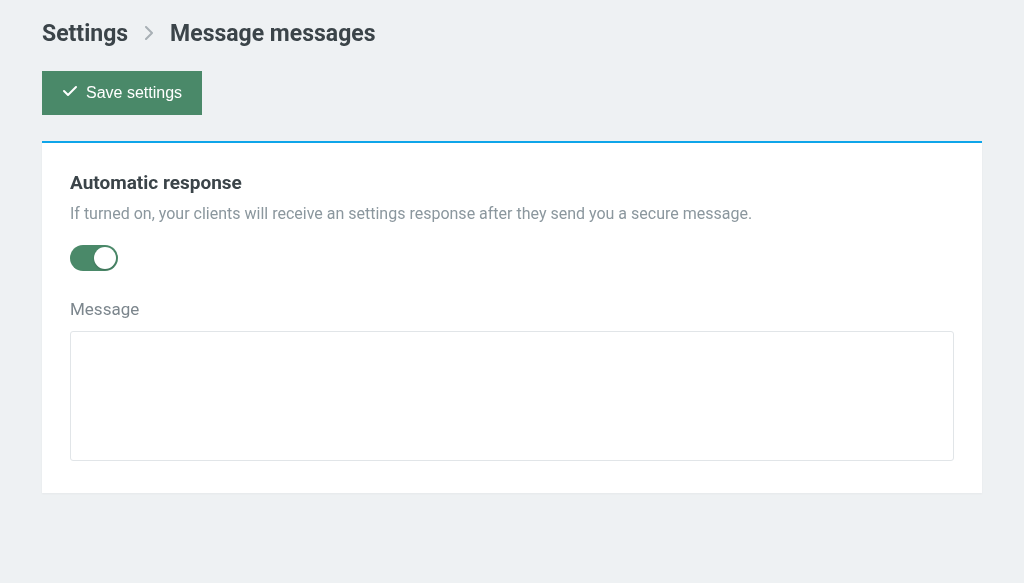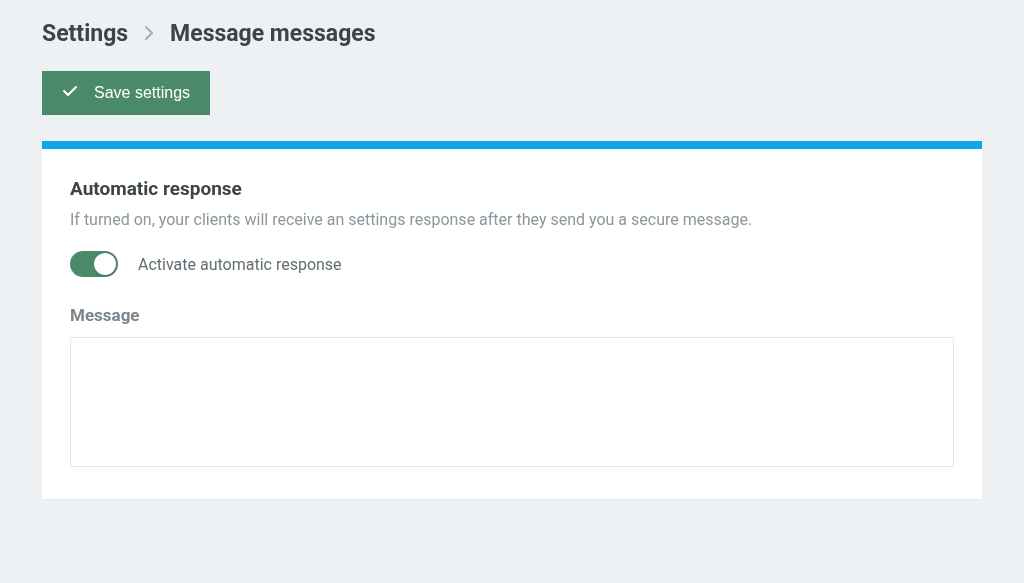--- a/index.html
+++ b/index.html
@@ -25,36 +25,36 @@
       font-weight: 700;
       color: #3b4449;
     }
     .breadcrumb-separator {
       color: #a8b0b5;
       font-size: 18px;
     }
     .save-button {
       display: inline-flex;
       align-items: center;
-      gap: 16px;
+      gap: 8px;
       background-color: #4a8969;
       color: #ffffff;
       border: none;
       padding: 12px 20px;
       font-size: 16px;
       cursor: pointer;
       margin-bottom: 26px;
     }
     .save-button svg {
       width: 16px;
       height: 16px;
     }
     .card {
       background-color: #ffffff;
-      border-top: 8px solid #0ea5e9;
+      border-top: 2px solid #0ea5e9;
       padding: 28px;
       box-shadow: 0 1px 2px rgba(0,0,0,0.04);
     }
     .card-title {
       font-size: 19px;
       font-weight: 700;
       color: #3b4449;
       margin-bottom: 10px;
     }
     .card-description {
@@ -86,21 +86,21 @@
       background-color: #ffffff;
       border-radius: 50%;
       box-shadow: 0 1px 2px rgba(0,0,0,0.2);
     }
     .toggle-label {
       font-size: 16px;
       color: #616c73;
     }
     .field-label {
       font-size: 17px;
-      font-weight: 700;
+      font-weight: 400;
       color: #7c868d;
       margin-bottom: 12px;
     }
     .message-textarea {
       width: 100%;
       height: 130px;
       border: 1px solid #e1e5e8;
       border-radius: 3px;
       padding: 12px;
       font-family: inherit;
@@ -134,21 +134,20 @@
 </button>
 
 <div class="card">
   <h2 class="card-title">Automatic response</h2>
   <p class="card-description">If turned on, your clients will receive an settings response after they send you a secure message.</p>
 
   <div class="toggle-row">
     <div class="toggle">
       <div class="toggle-knob"></div>
     </div>
-    <span class="toggle-label">Activate automatic response</span>
   </div>
 
   <div class="field-label">Message</div>
   <textarea class="message-textarea" style=""></textarea>
 </div>
 
 
 
 
 </body></html>

